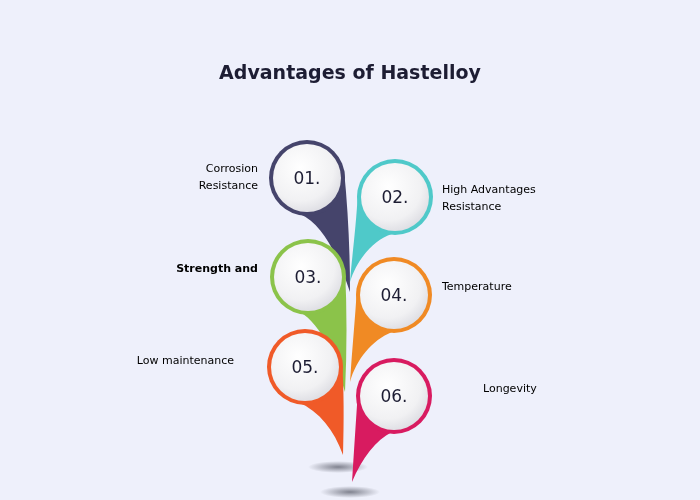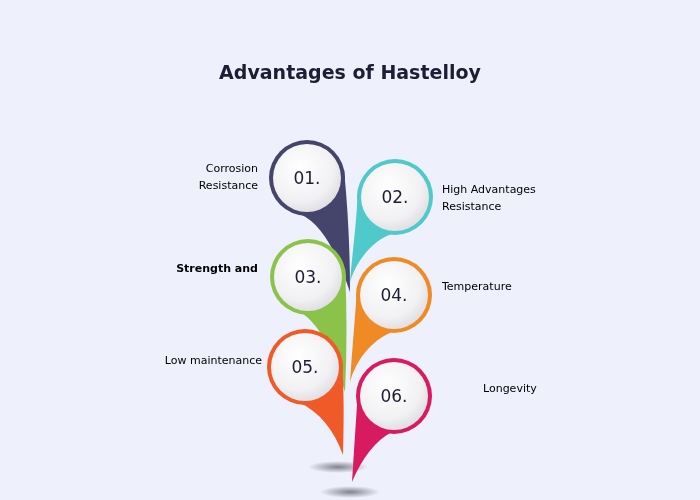--- a/index.html
+++ b/index.html
@@ -86,18 +86,18 @@
 <div class="label right" style="left:442px; top:181px;">
   <div>High Advantages</div>
   <div>Resistance</div>
 </div>
 <div class="label left" style="right:442px; top:260px;font-weight:bold;">
   <div>Strength and</div>
 </div>
 <div class="label right" style="left:442px; top:278px;">
   <div>Temperature</div>
 </div>
-<div class="label left" style="right:438px; top:352px;">
+<div class="label left" style="right:466px; top:352px;">
   <div>Low maintenance</div>
 </div>
 <div class="label right" style="left:442px; top:380px;margin-left:41px;">
   <div>Longevity</div>
 </div>
 
 </body></html>

